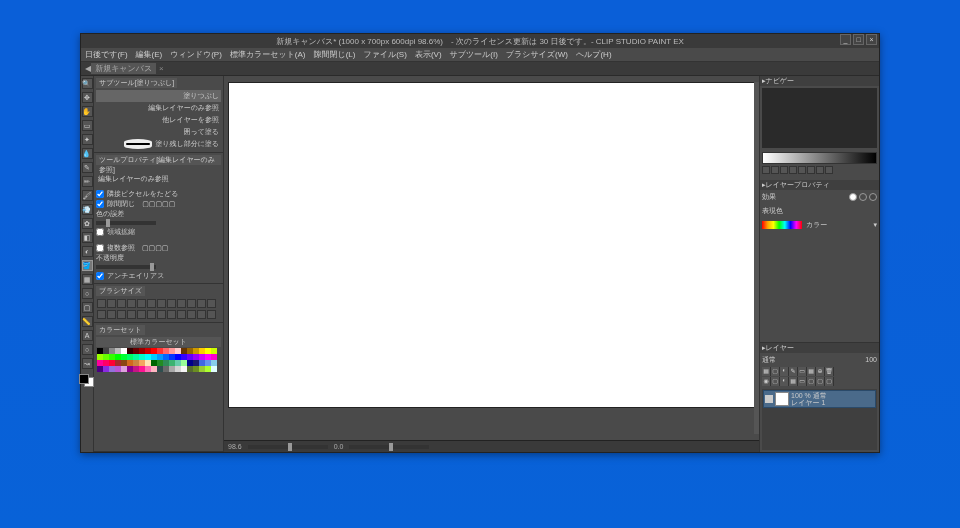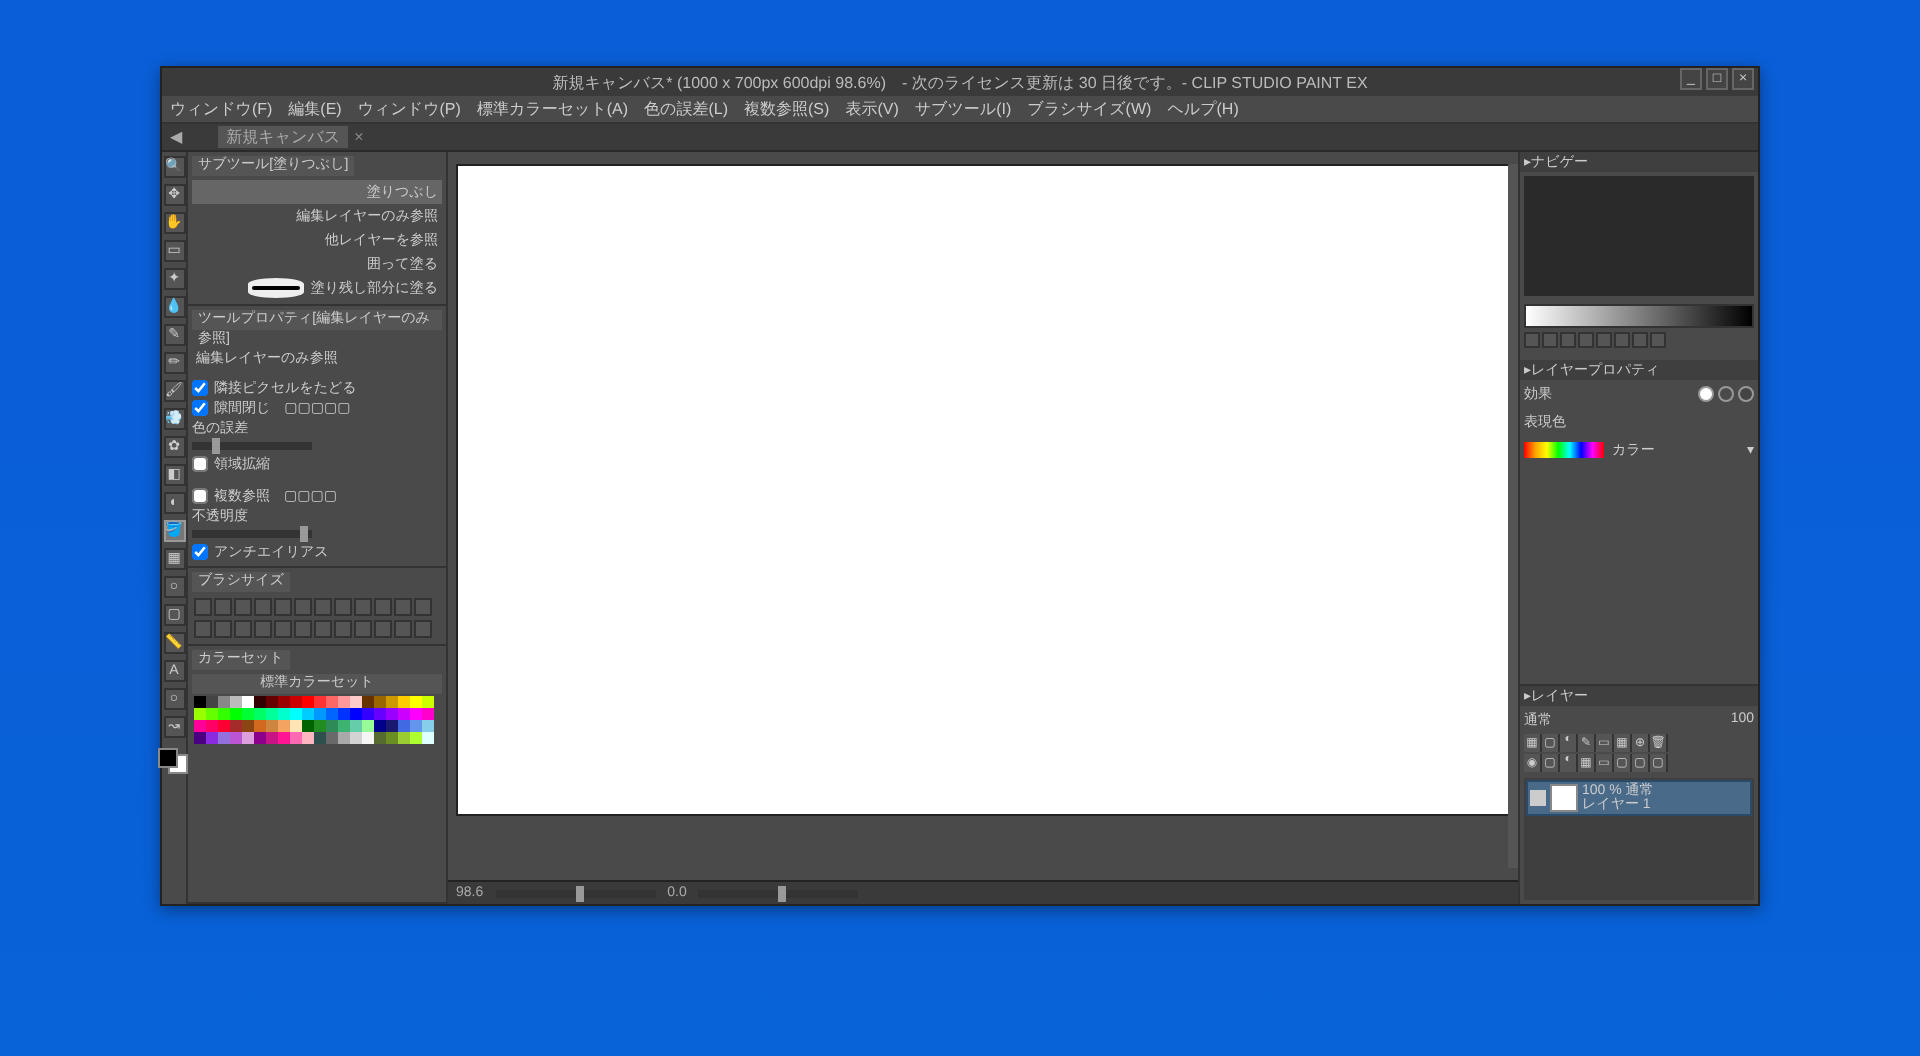--- a/index.html
+++ b/index.html
@@ -4,21 +4,21 @@
 <style>
 * { margin:0; padding:0; box-sizing:border-box; font-family:"Meiryo UI","MS Gothic",sans-serif; }
 body { background:linear-gradient(180deg,#0a5fd8 0%,#0a5fd8 40%,#0862d8 100%); width:960px; height:528px; overflow:hidden; position:relative; }
 .app { position:absolute; left:80px; top:33px; width:800px; height:420px; background:#be185d; border:1px solid #222; display:flex; flex-direction:column; box-shadow:0 2px 8px rgba(0,0,0,.4); }
 .titlebar { height:14px; background:#3a3a3a; display:flex; align-items:center; justify-content:center; position:relative; font-size:8px; color:#bbb; }
 .titlebar .wincontrols { position:absolute; right:2px; top:0; display:flex; gap:2px; }
 .titlebar .wincontrols span { width:11px; height:11px; background:#444; border:1px solid #666; font-size:7px; color:#ccc; text-align:center; line-height:9px; cursor:pointer; }
 .menubar { height:14px; background:#4a4a4a; display:flex; align-items:center; padding:0 4px; gap:8px; font-size:8px; color:#ccc; border-bottom:1px solid #333;}
 .menubar span { cursor:pointer; }
 .tabbar { height:14px; background:#3a3a3a; display:flex; align-items:center; padding:0 4px; font-size:8px; color:#aaa; border-bottom:1px solid #2a2a2a;}
-.tabbar .taba { background:#555; padding:0 4px; height:11px; line-height:11px; margin-left:18px; }
+.tabbar .taba { background:#555; padding:0 4px; height:11px; line-height:11px; }
 .tabbar .tabclose { margin-left:3px; color:#888; cursor:pointer; }
 .workarea { flex:1; display:flex; min-height:0; }
 .toolstrip { width:13px; background:#4a4a4a; border-right:1px solid #333; display:flex; flex-direction:column; align-items:center; padding-top:2px; gap:3px; }
 .toolstrip .tbtn { width:11px; height:11px; background:#555; border:1px solid #333; font-size:7px; color:#ccc; text-align:center; line-height:9px; cursor:pointer; }
 .toolstrip .tbtn.sel { background:#777; border-color:#999; }
 .leftpanels { width:130px; background:#4a4a4a; border-right:1px solid #333; display:flex; flex-direction:column; font-size:7px; color:#ccc; overflow:hidden; }
 .panel { border-bottom:1px solid #333; padding:2px; }
 .ptab { background:#555; height:10px; font-size:7px; display:inline-block; padding:0 3px; line-height:10px; margin-bottom:2px; }
 .opt-row { display:flex; align-items:center; justify-content:flex-end; height:12px; padding:0 2px; font-size:7px; background:#4a4a4a; }
 .opt-row.sel { background:#666; }
@@ -68,26 +68,26 @@
   <div class="titlebar">
     <span>新規キャンバス* (1000 x 700px 600dpi 98.6%)　- 次のライセンス更新は 30 日後です。- CLIP STUDIO PAINT EX</span>
     <div class="wincontrols">
       <span>_</span>
       <span>□</span>
       <span>×</span>
     </div>
   </div>
 
   <div class="menubar">
-    <span>ウィンドウ(F)</span>
+    <span>日後です(F)</span>
     <span>編集(E)</span>
     <span>ウィンドウ(P)</span>
     <span>標準カラーセット(A)</span>
-    <span>色の誤差(L)</span>
-    <span>複数参照(S)</span>
+    <span>隙間閉じ(L)</span>
+    <span>ファイル(S)</span>
     <span>表示(V)</span>
     <span>サブツール(I)</span>
     <span>ブラシサイズ(W)</span>
     <span>ヘルプ(H)</span>
   </div>
 
   <div class="tabbar">
     <span>◀</span>
     <span class="taba"><span>新規キャンバス</span></span>
     <span class="tabclose">×</span>

